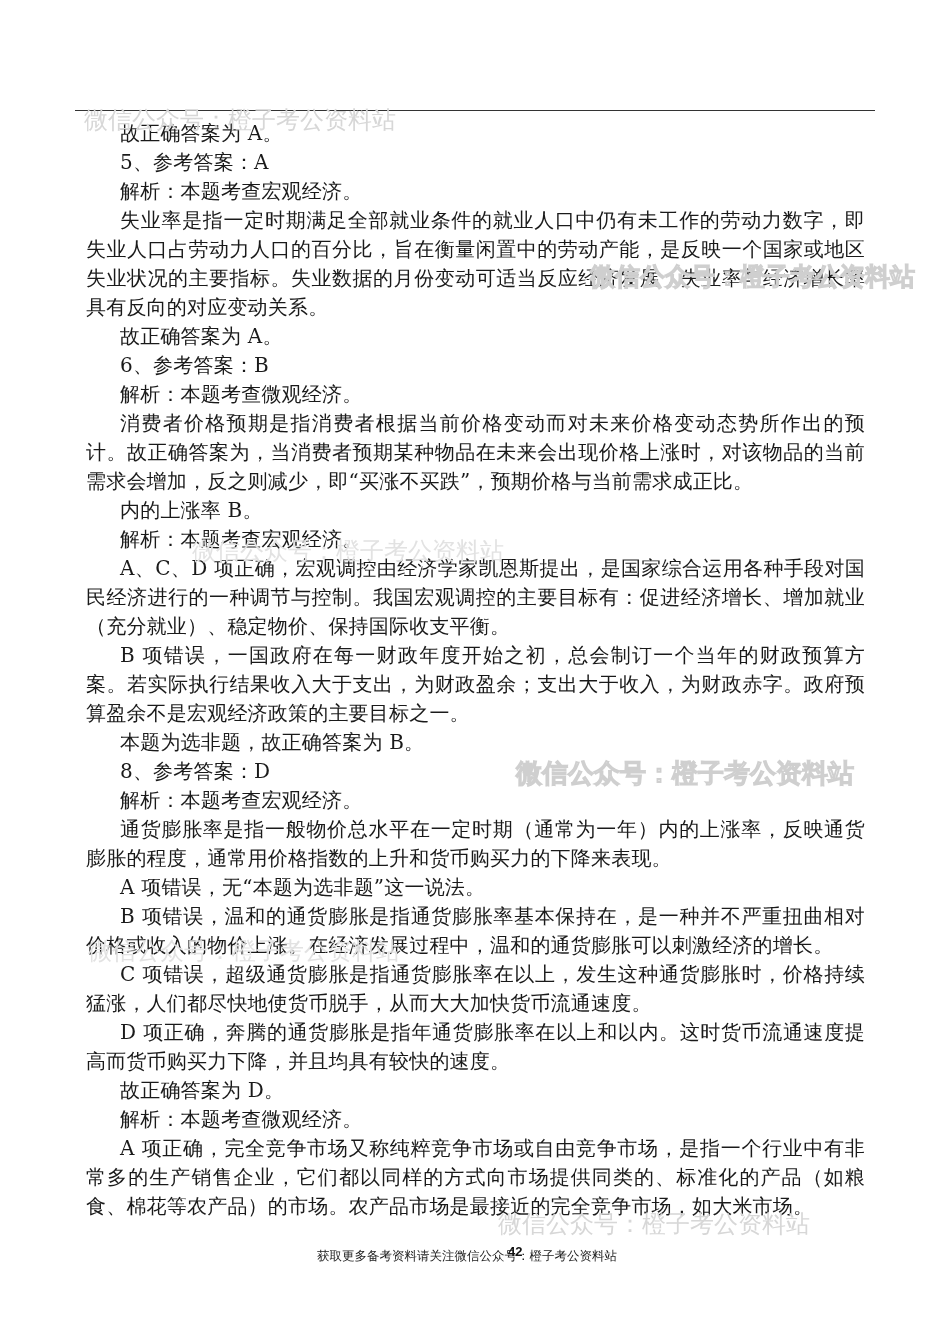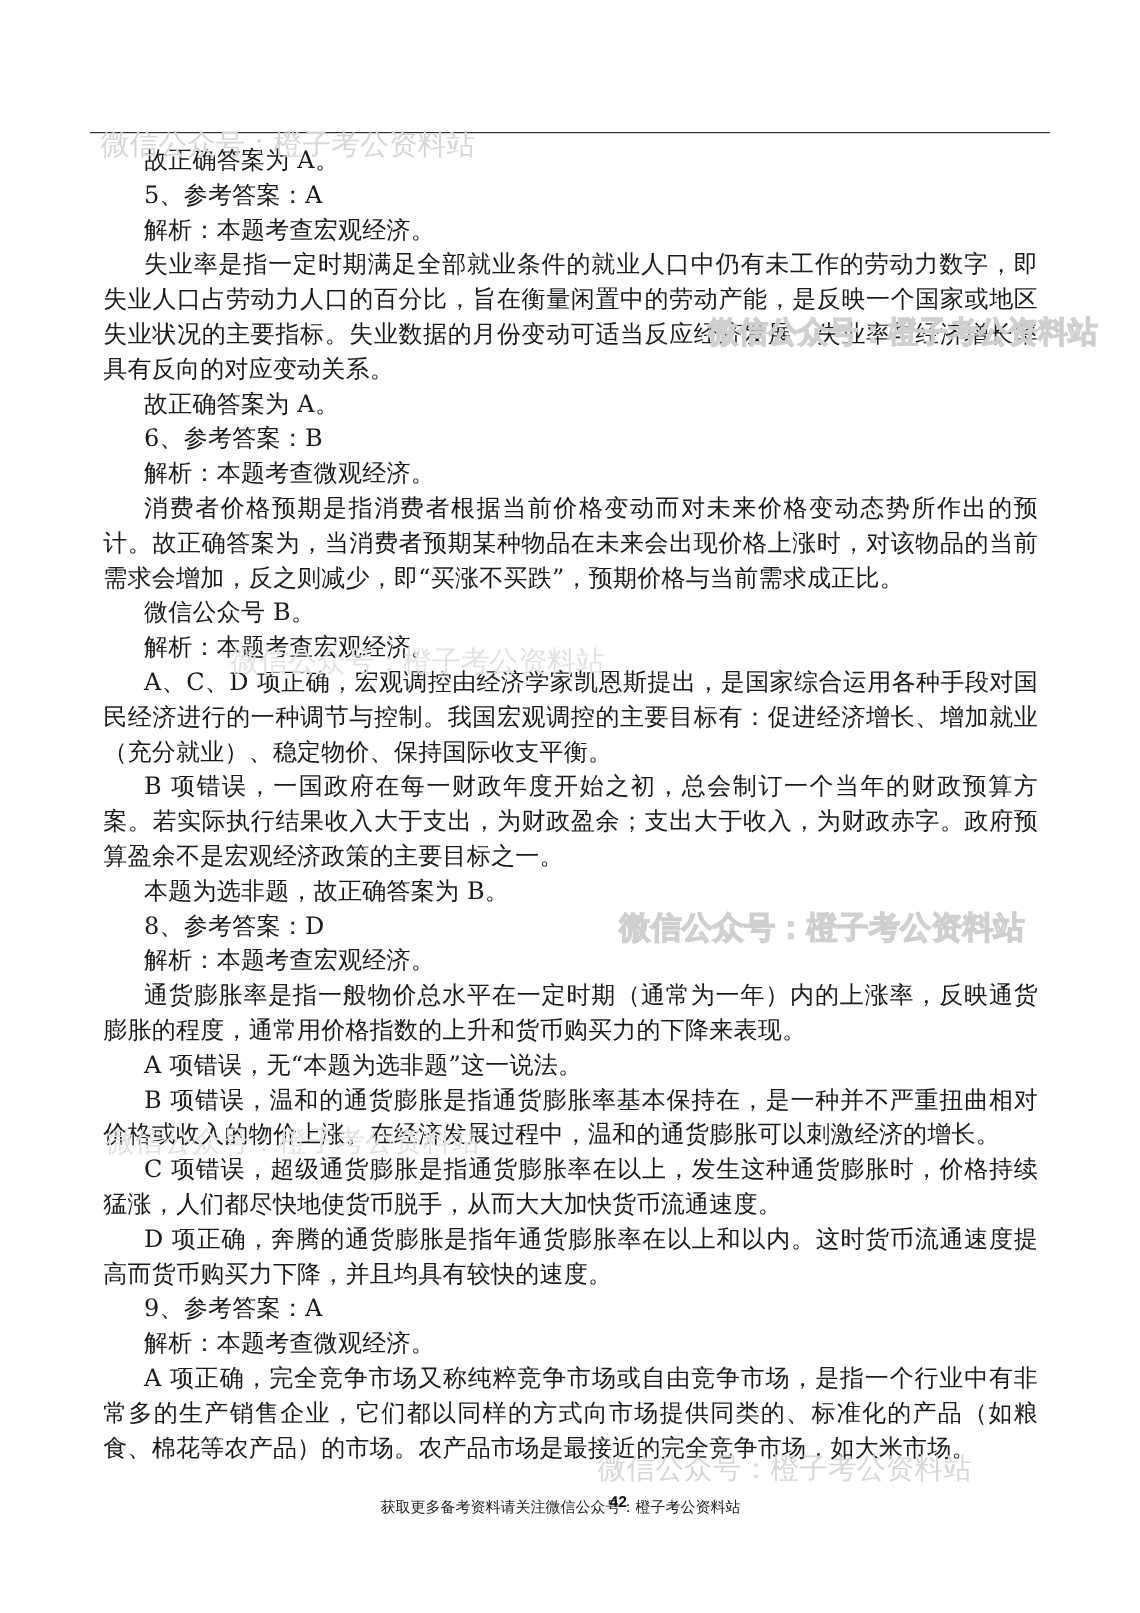--- a/index.html
+++ b/index.html
@@ -85,33 +85,33 @@
 
   <div class="content">
     <p class="para">故正确答案为 A。</p>
     <p class="para">5、参考答案：A</p>
     <p class="para">解析：本题考查宏观经济。</p>
     <p class="para">失业率是指一定时期满足全部就业条件的就业人口中仍有未工作的劳动力数字，即失业人口占劳动力人口的百分比，旨在衡量闲置中的劳动产能，是反映一个国家或地区失业状况的主要指标。失业数据的月份变动可适当反应经济发展，失业率与经济增长率具有反向的对应变动关系。</p>
     <p class="para">故正确答案为 A。</p>
     <p class="para">6、参考答案：B</p>
     <p class="para">解析：本题考查微观经济。</p>
     <p class="para">消费者价格预期是指消费者根据当前价格变动而对未来价格变动态势所作出的预计。故正确答案为，当消费者预期某种物品在未来会出现价格上涨时，对该物品的当前需求会增加，反之则减少，即“买涨不买跌”，预期价格与当前需求成正比。</p>
-    <p class="para">微信公众号 B。</p>
+    <p class="para">内的上涨率 B。</p>
     <p class="para">解析：本题考查宏观经济。</p>
     <p class="para">A、C、D 项正确，宏观调控由经济学家凯恩斯提出，是国家综合运用各种手段对国民经济进行的一种调节与控制。我国宏观调控的主要目标有：促进经济增长、增加就业（充分就业）、稳定物价、保持国际收支平衡。</p>
     <p class="para">B 项错误，一国政府在每一财政年度开始之初，总会制订一个当年的财政预算方案。若实际执行结果收入大于支出，为财政盈余；支出大于收入，为财政赤字。政府预算盈余不是宏观经济政策的主要目标之一。</p>
     <p class="para">本题为选非题，故正确答案为 B。</p>
     <p class="para">8、参考答案：D</p>
     <p class="para">解析：本题考查宏观经济。</p>
     <p class="para">通货膨胀率是指一般物价总水平在一定时期（通常为一年）内的上涨率，反映通货膨胀的程度，通常用价格指数的上升和货币购买力的下降来表现。</p>
     <p class="para">A 项错误，无“本题为选非题”这一说法。</p>
     <p class="para">B 项错误，温和的通货膨胀是指通货膨胀率基本保持在，是一种并不严重扭曲相对价格或收入的物价上涨。在经济发展过程中，温和的通货膨胀可以刺激经济的增长。</p>
     <p class="para">C 项错误，超级通货膨胀是指通货膨胀率在以上，发生这种通货膨胀时，价格持续猛涨，人们都尽快地使货币脱手，从而大大加快货币流通速度。</p>
     <p class="para">D 项正确，奔腾的通货膨胀是指年通货膨胀率在以上和以内。这时货币流通速度提高而货币购买力下降，并且均具有较快的速度。</p>
-    <p class="para">9、参考答案：A</p>
+    <p class="para">故正确答案为 D。</p>
     <p class="para">解析：本题考查微观经济。</p>
     <p class="para">A 项正确，完全竞争市场又称纯粹竞争市场或自由竞争市场，是指一个行业中有非常多的生产销售企业，它们都以同样的方式向市场提供同类的、标准化的产品（如粮食、棉花等农产品）的市场。农产品市场是最接近的完全竞争市场，如大米市场。</p>
   </div>
 
   <div class="watermark" style="left:84px; top:104px; font-size:24px;">微信公众号：橙子考公资料站</div>
   <div class="watermark wm-outline" style="left:590px; top:260px; font-size:25px;">微信公众号：橙子考公资料站</div>
   <div class="watermark" style="left:192px; top:535px; font-size:24px; color:#e2e2e2;">微信公众号：橙子考公资料站</div>
   <div class="watermark wm-outline" style="left:516px; top:756px; font-size:26px;">微信公众号：橙子考公资料站</div>
   <div class="watermark" style="left:88px; top:935px; font-size:24px; color:#e2e2e2;">微信公众号：橙子考公资料站</div>
   <div class="watermark" style="left:498px; top:1208px; font-size:24px;">微信公众号：橙子考公资料站</div>

